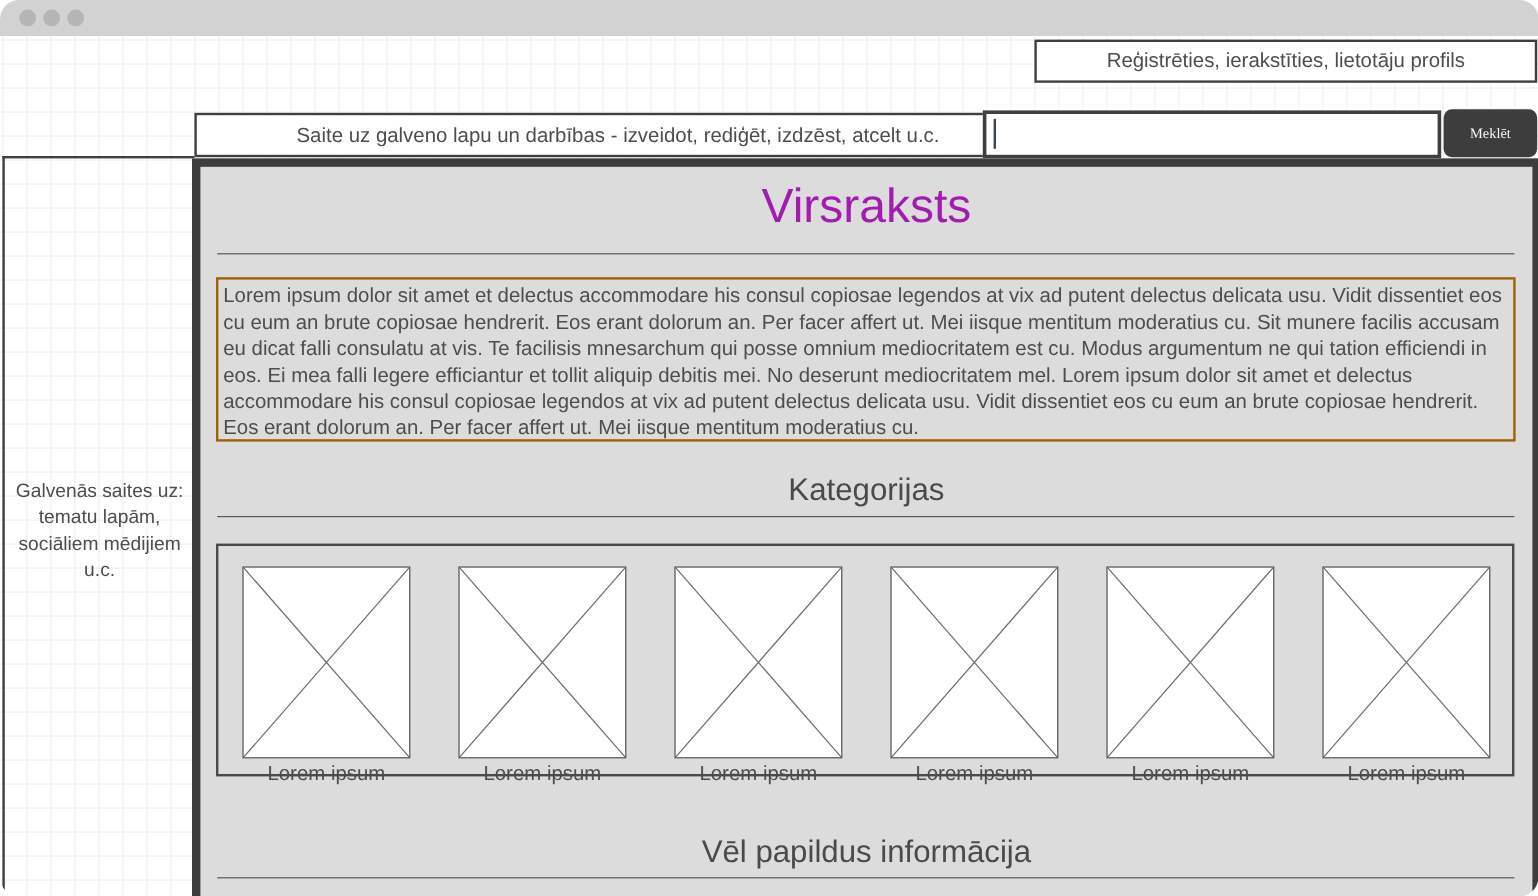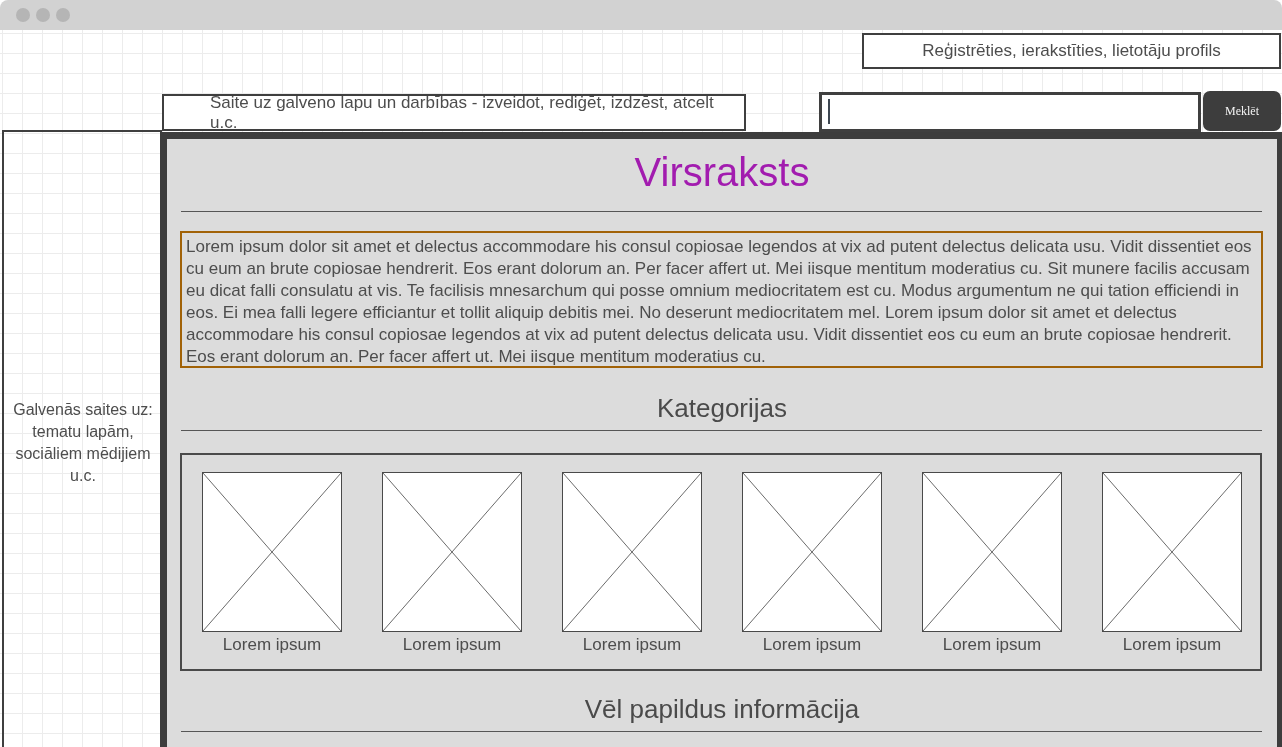--- a/index.html
+++ b/index.html
@@ -1,34 +1,34 @@
 <!DOCTYPE html>
 <html><head>
 <meta charset="utf-8">
 <style>
   html,body{margin:0;padding:0;}
   body{font-family:"Liberation Sans",sans-serif;background:#ffffff;}
-  .page{position:relative;width:1282px;height:747px;overflow:hidden;background:#ffffff;}
+  .page{position:relative;width:1282px;height:747px;overflow:hidden;background:#ffffff;border-radius:16px;}
 
   
   .titlebar{position:absolute;left:0;top:0;width:1282px;height:30px;background:#d2d2d2;
     border-radius:8px 8px 0 0;display:flex;align-items:center;padding-left:16px;box-sizing:border-box;gap:6px;}
   .dot{width:14px;height:14px;border-radius:50%;background:#b5b5b5;}
 
   
   .grid-layer{position:absolute;left:0;top:30px;width:1282px;height:717px;background:#ffffff;
     background-image:linear-gradient(to right,#ececec 1px,transparent 1px),
                      linear-gradient(to bottom,#ececec 1px,transparent 1px);
     background-size:20px 20px;background-position:2px 3px;}
 
   .wirebox{position:absolute;background:#ffffff;border:2px solid #3f3f3f;box-sizing:border-box;
     display:flex;align-items:center;justify-content:center;color:#4d4d4d;font-size:17px;cursor:pointer;}
 
   .account-box{left:862px;top:33px;width:419px;height:36px;}
-  .nav-box{left:162px;top:94px;width:584px;height:37px;padding-left:46px;}
+  .nav-box{left:162px;top:94px;width:660px;height:37px;padding-left:46px;}
 
   .search-input{position:absolute;left:819px;top:92px;width:382px;height:40px;background:#ffffff;
     border:3px solid #3f3f3f;box-sizing:border-box;font-size:17px;color:#4d4d4d;padding:0 8px;outline:none;}
   .caret{position:absolute;left:828px;top:99px;width:2px;height:25px;background:#3d4650;}
   .search-btn{position:absolute;left:1203px;top:91px;width:78px;height:40px;background:#3d3d3d;color:#f5f5f5;
     border:none;border-radius:7px;font-size:12px;font-family:Liberation Serif, serif;cursor:pointer;}
 
   .sidebar{position:absolute;left:2px;top:130px;width:160px;height:625px;border:2px solid #3f3f3f;border-right:none;
     box-sizing:border-box;display:flex;align-items:center;justify-content:center;cursor:pointer;}
   .sidebar .label{width:142px;text-align:center;font-size:16px;line-height:22px;color:#4d4d4d;}
@@ -43,21 +43,21 @@
   .rule-1{top:72px;} .rule-2{top:291px;} .rule-3{top:592px;}
 
   .intro-box{position:absolute;left:13px;top:92px;width:1083px;height:137px;border:2px solid #a16207;
     box-sizing:border-box;overflow:hidden;}
   .intro-box p{margin:0;padding:3px 4px;font-size:17px;line-height:21.9px;color:#4d4d4d;}
 
   .section-heading{position:absolute;left:0;width:100%;text-align:center;font-size:26px;line-height:32px;
     font-weight:normal;color:#4a4a4a;margin:0;}
   .heading-cat{top:253px;} .heading-more{top:554px;}
 
-  .cat-box{position:absolute;left:13px;top:314px;width:1082px;height:218px;border:2px solid #4a4a4a;
+  .cat-box{position:absolute;left:13px;top:314px;width:1082px;height:194px;border:2px solid #4a4a4a;
     box-sizing:border-box;display:flex;justify-content:space-between;padding:17px 18px 0 20px;}
   .cat-item{margin:0;width:140px;cursor:pointer;}
   .img-ph{width:140px;height:160px;background:#ffffff;border:1.5px solid #4a4a4a;box-sizing:border-box;}
   .img-ph svg{display:block;width:100%;height:100%;}
   .cat-item figcaption{margin-top:3px;text-align:center;font-size:17px;color:#4d4d4d;}
 </style>
 </head>
 <body>
 
 <div class="page">

